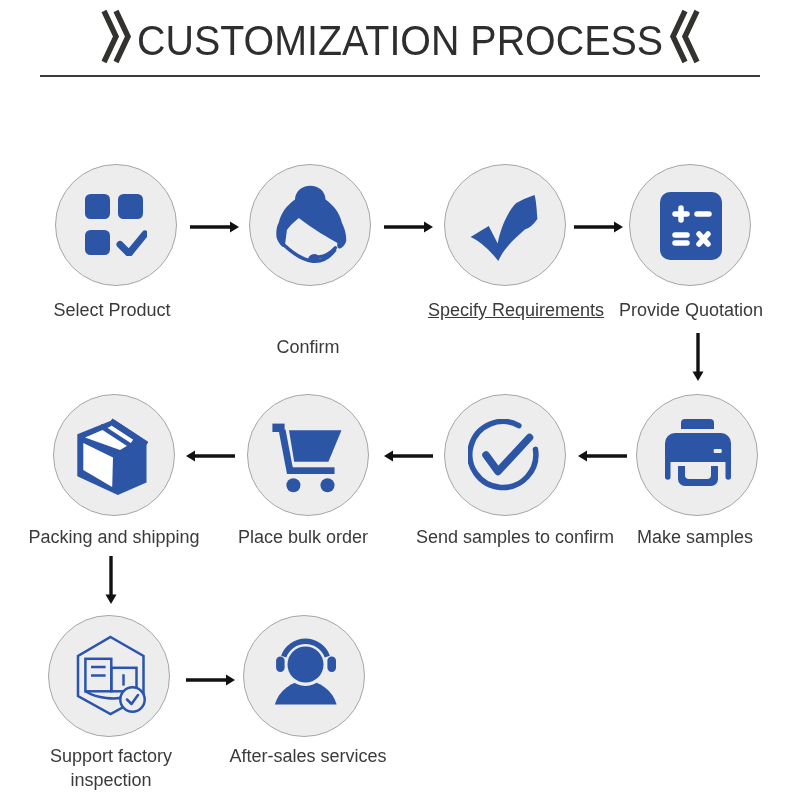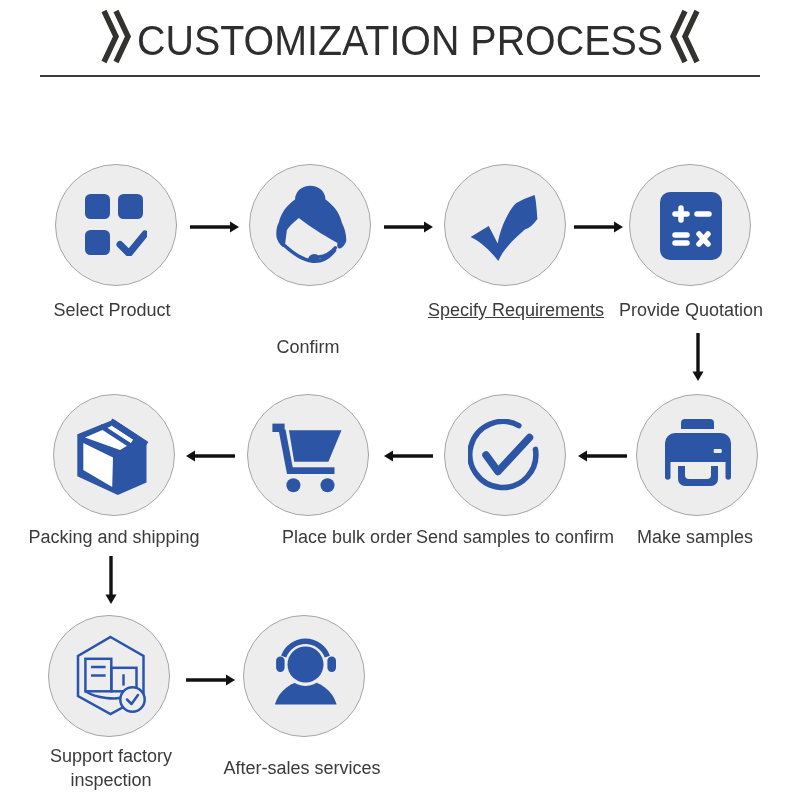--- a/index.html
+++ b/index.html
@@ -149,21 +149,21 @@
   <svg class="abs" style="left:384px;top:450px" width="49" height="12" viewBox="0 0 49 12">
     <line x1="49" y1="6" x2="8" y2="6" stroke="#111" stroke-width="3.4"></line>
     <polygon points="9,0.5 0,6 9,11.5" fill="#111"></polygon>
   </svg>
   <svg class="abs" style="left:578px;top:450px" width="49" height="12" viewBox="0 0 49 12">
     <line x1="49" y1="6" x2="8" y2="6" stroke="#111" stroke-width="3.4"></line>
     <polygon points="9,0.5 0,6 9,11.5" fill="#111"></polygon>
   </svg>
 
   <div class="lbl" style="left:-16px;top:525px;">Packing and shipping</div>
-  <div class="lbl" style="left:173px;top:525px;padding-left:44px;">Place bulk order</div>
+  <div class="lbl" style="left:173px;top:525px;">Place bulk order</div>
   <div class="lbl" style="left:385px;top:525px;">Send samples to confirm</div>
   <div class="lbl" style="left:565px;top:525px;">Make samples</div>
 
   <svg class="abs" style="left:105px;top:556px" width="12" height="48" viewBox="0 0 12 48">
     <line x1="6" y1="0" x2="6" y2="39.5" stroke="#111" stroke-width="3.4"></line>
     <polygon points="0.5,38.5 6,48 11.5,38.5" fill="#111"></polygon>
   </svg>
 
   <div class="circle" style="left:48px;top:615px;"></div>
   <div class="circle" style="left:243px;top:615px;"></div>
@@ -191,13 +191,13 @@
     <rect x="61.4" y="19.4" width="8.6" height="15.6" rx="4.2" fill="#2d55a5"></rect>
     <circle cx="39.5" cy="27.5" r="18" fill="#2d55a5"></circle>
   </svg>
 
   <svg class="abs" style="left:186px;top:674px" width="49" height="12" viewBox="0 0 49 12">
     <line x1="0" y1="6" x2="41" y2="6" stroke="#111" stroke-width="3.4"></line>
     <polygon points="40,0.5 49,6 40,11.5" fill="#111"></polygon>
   </svg>
 
   <div class="lbl" style="left:-19px;top:744px;">Support factory<br>inspection</div>
-  <div class="lbl" style="left:172px;top:744px;margin-top:12px;">After-sales services</div>
+  <div class="lbl" style="left:178px;top:744px;">After-sales services</div>
 
 </body></html>

